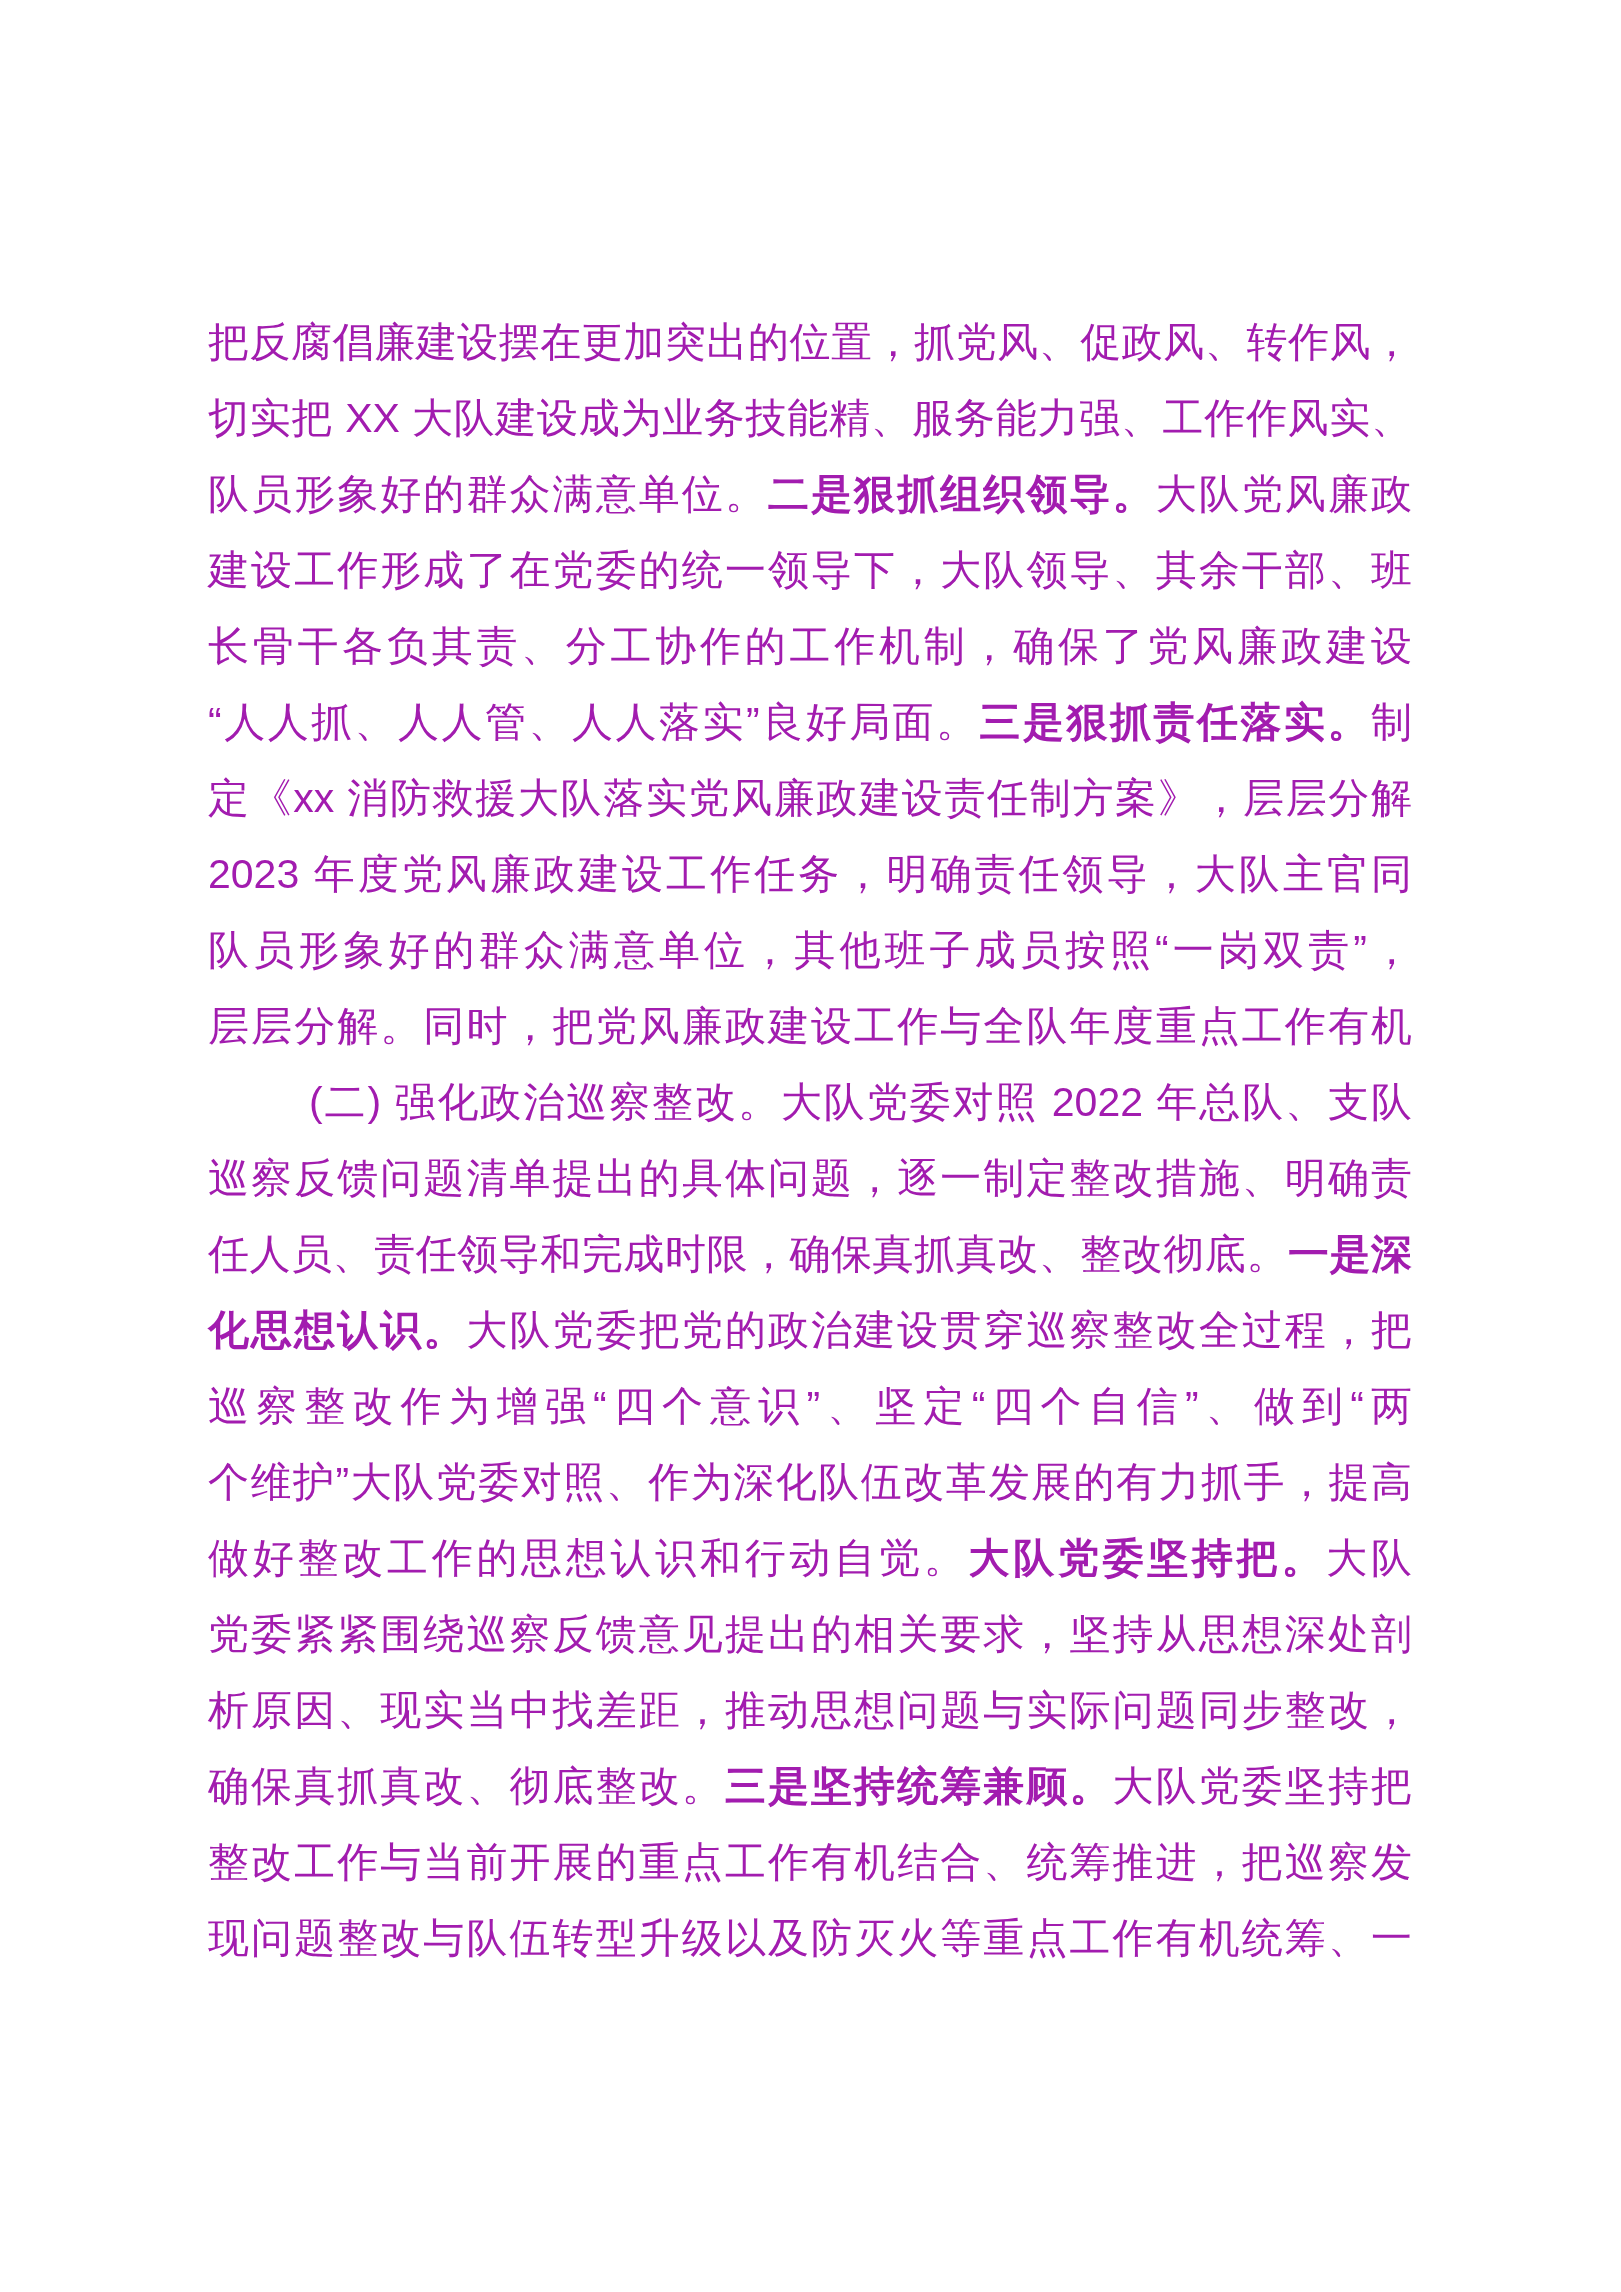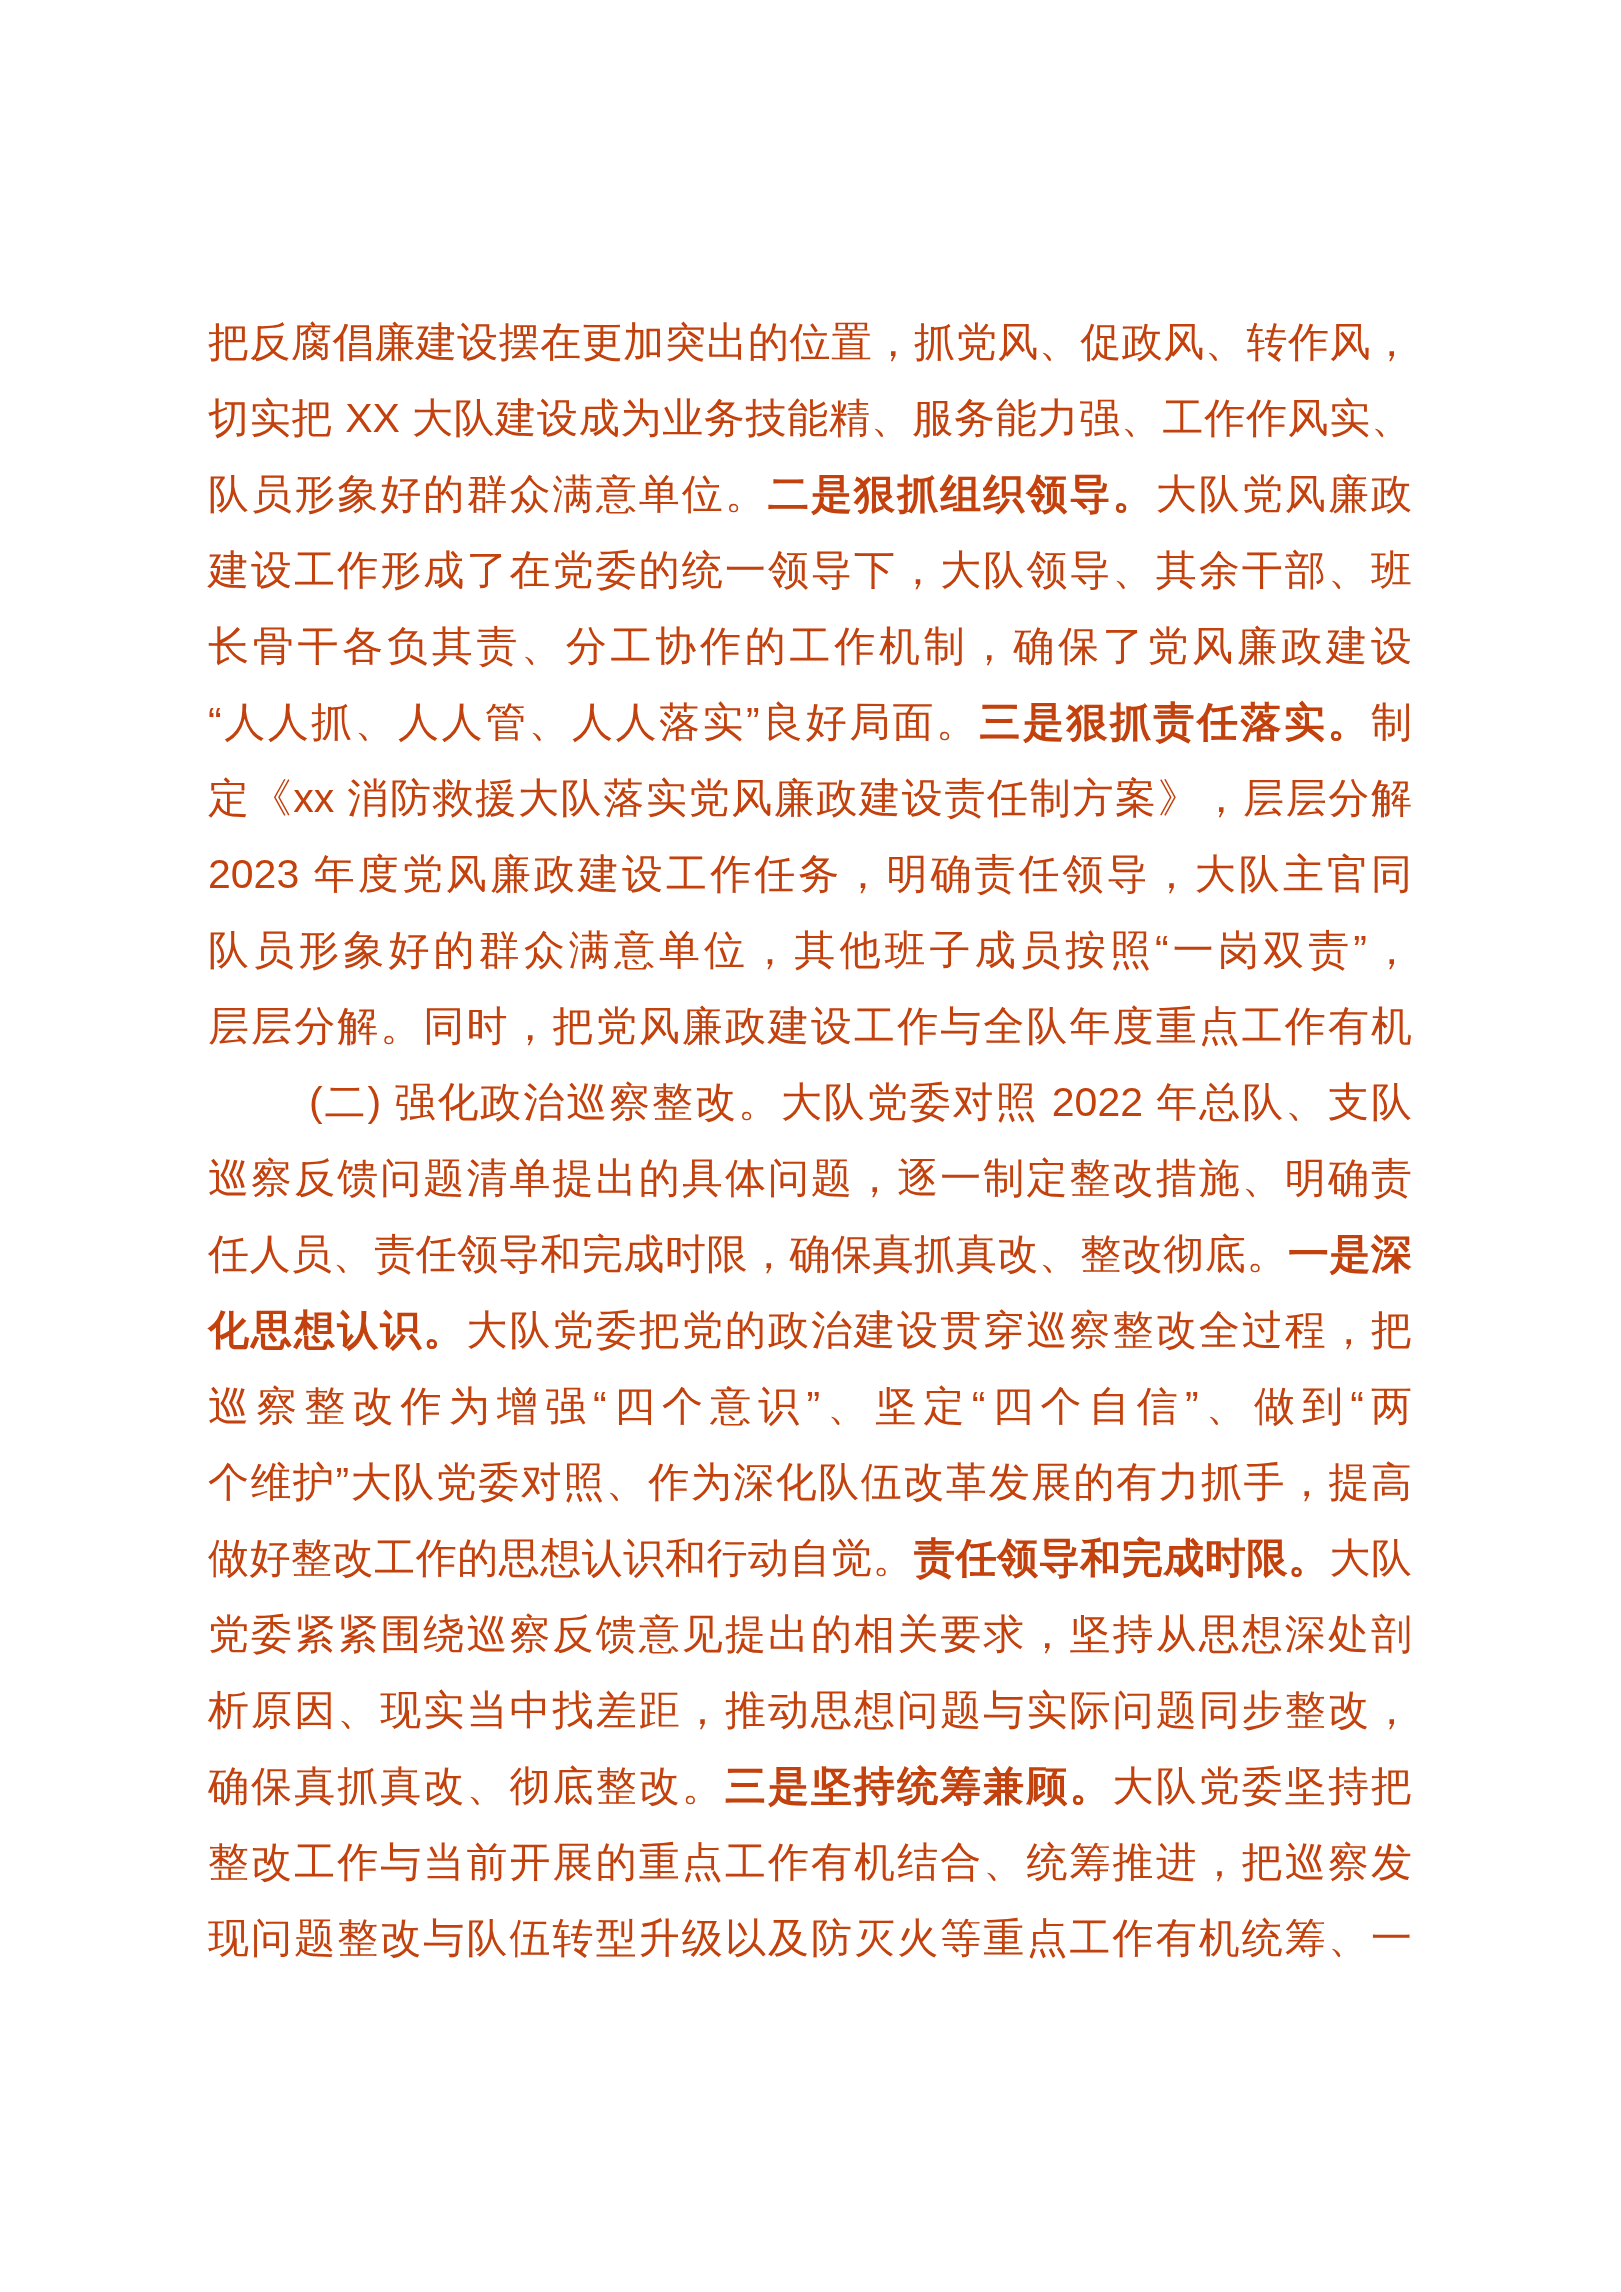--- a/index.html
+++ b/index.html
@@ -39,38 +39,38 @@
   .line.indent {
     text-indent: 101px;
   }
   .seg { font-weight: 400; }
   .seg.bold { font-weight: 700; margin-top: 44px; }
 </style>
 </head>
 <body>
 
 <div class="page">
-  <div class="text-block" style="color: #c2410c;">
+  <div class="text-block" style="color: #a21caf;">
       <div class="line"><span class="seg">把反腐倡廉建设摆在更加突出的位置，抓党风、促政风、转作风，</span></div>
       <div class="line"><span class="seg">切实把 XX 大队建设成为业务技能精、服务能力强、工作作风实、</span></div>
       <div class="line"><span class="seg">队员形象好的群众满意单位。</span><span class="seg bold">二是狠抓组织领导。</span><span class="seg">大队党风廉政</span></div>
       <div class="line"><span class="seg">建设工作形成了在党委的统一领导下，大队领导、其余干部、班</span></div>
       <div class="line"><span class="seg">长骨干各负其责、分工协作的工作机制，确保了党风廉政建设</span></div>
       <div class="line"><span class="seg">“人人抓、人人管、人人落实”良好局面。</span><span class="seg bold">三是狠抓责任落实。</span><span class="seg">制</span></div>
       <div class="line"><span class="seg">定《xx 消防救援大队落实党风廉政建设责任制方案》，层层分解</span></div>
       <div class="line"><span class="seg">2023 年度党风廉政建设工作任务，明确责任领导，大队主官同</span></div>
       <div class="line"><span class="seg">队员形象好的群众满意单位，其他班子成员按照“一岗双责”，</span></div>
       <div class="line"><span class="seg">层层分解。同时，把党风廉政建设工作与全队年度重点工作有机</span></div>
       <div class="line indent"><span class="seg">(二) 强化政治巡察整改。大队党委对照 2022 年总队、支队</span></div>
       <div class="line"><span class="seg">巡察反馈问题清单提出的具体问题，逐一制定整改措施、明确责</span></div>
       <div class="line"><span class="seg">任人员、责任领导和完成时限，确保真抓真改、整改彻底。</span><span class="seg bold">一是深</span></div>
       <div class="line"><span class="seg bold">化思想认识。</span><span class="seg">大队党委把党的政治建设贯穿巡察整改全过程，把</span></div>
       <div class="line"><span class="seg">巡察整改作为增强“四个意识”、坚定“四个自信”、做到“两</span></div>
       <div class="line"><span class="seg">个维护”大队党委对照、作为深化队伍改革发展的有力抓手，提高</span></div>
-      <div class="line"><span class="seg">做好整改工作的思想认识和行动自觉。</span><span class="seg bold">责任领导和完成时限。</span><span class="seg">大队</span></div>
+      <div class="line"><span class="seg">做好整改工作的思想认识和行动自觉。</span><span class="seg bold">大队党委坚持把。</span><span class="seg">大队</span></div>
       <div class="line"><span class="seg">党委紧紧围绕巡察反馈意见提出的相关要求，坚持从思想深处剖</span></div>
       <div class="line"><span class="seg">析原因、现实当中找差距，推动思想问题与实际问题同步整改，</span></div>
       <div class="line"><span class="seg">确保真抓真改、彻底整改。</span><span class="seg bold">三是坚持统筹兼顾。</span><span class="seg">大队党委坚持把</span></div>
       <div class="line"><span class="seg">整改工作与当前开展的重点工作有机结合、统筹推进，把巡察发</span></div>
       <div class="line"><span class="seg">现问题整改与队伍转型升级以及防灭火等重点工作有机统筹、一</span></div>
     </div>
 </div>
 
 
 </body></html>

